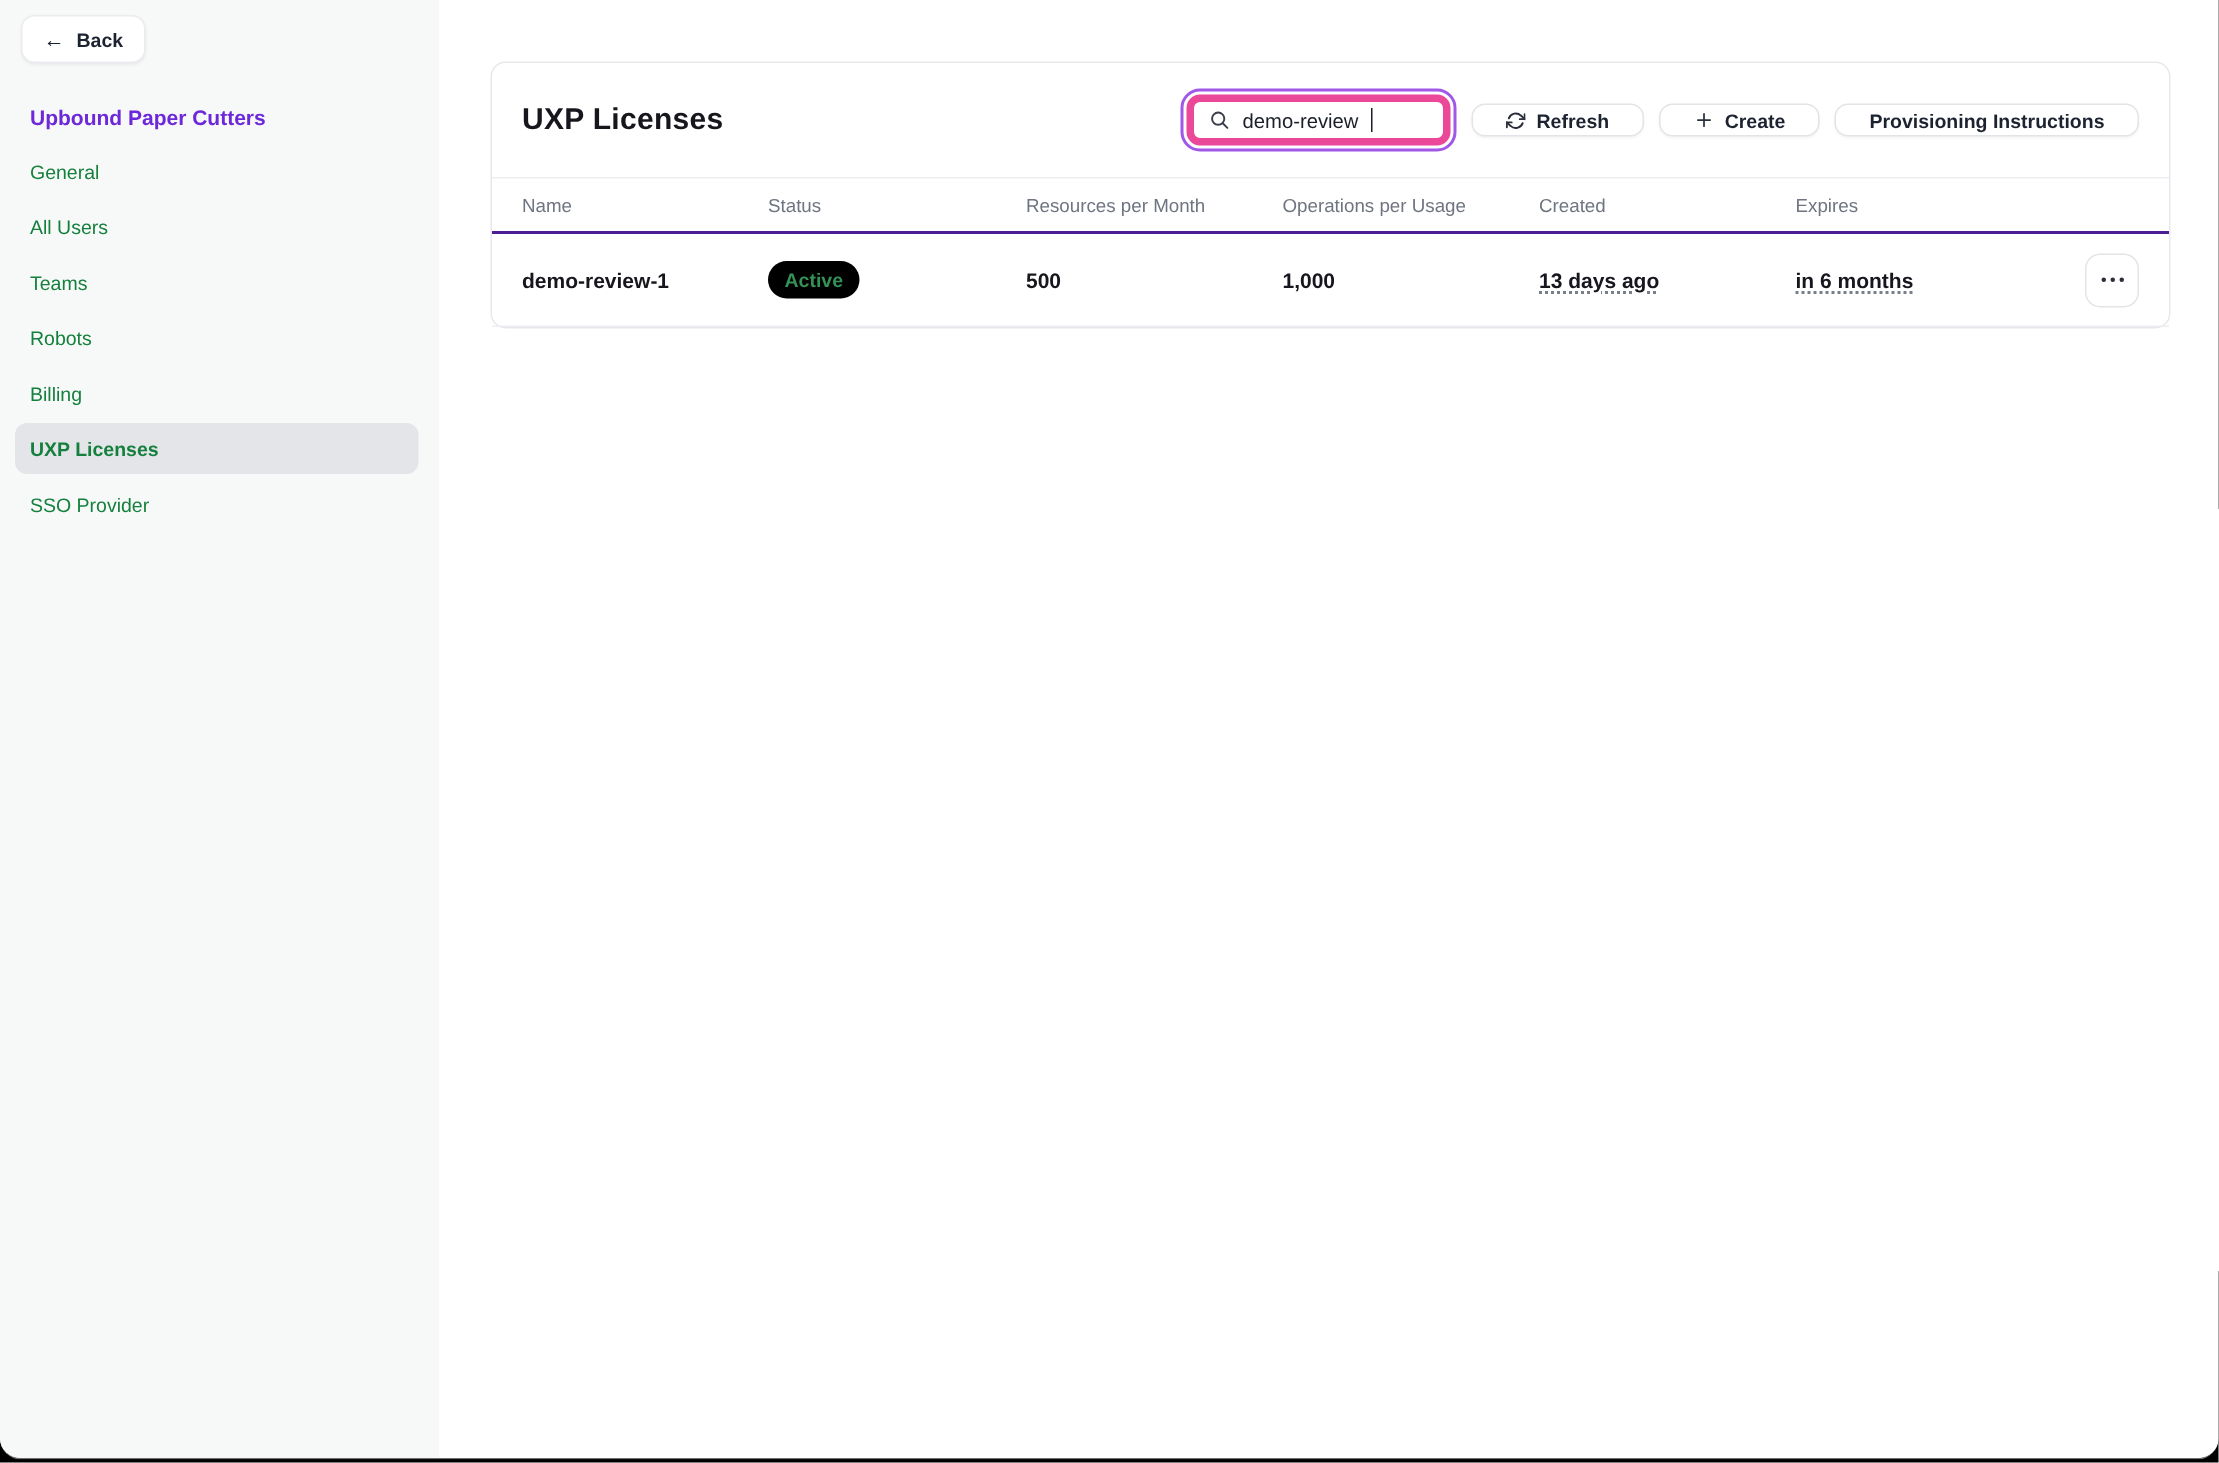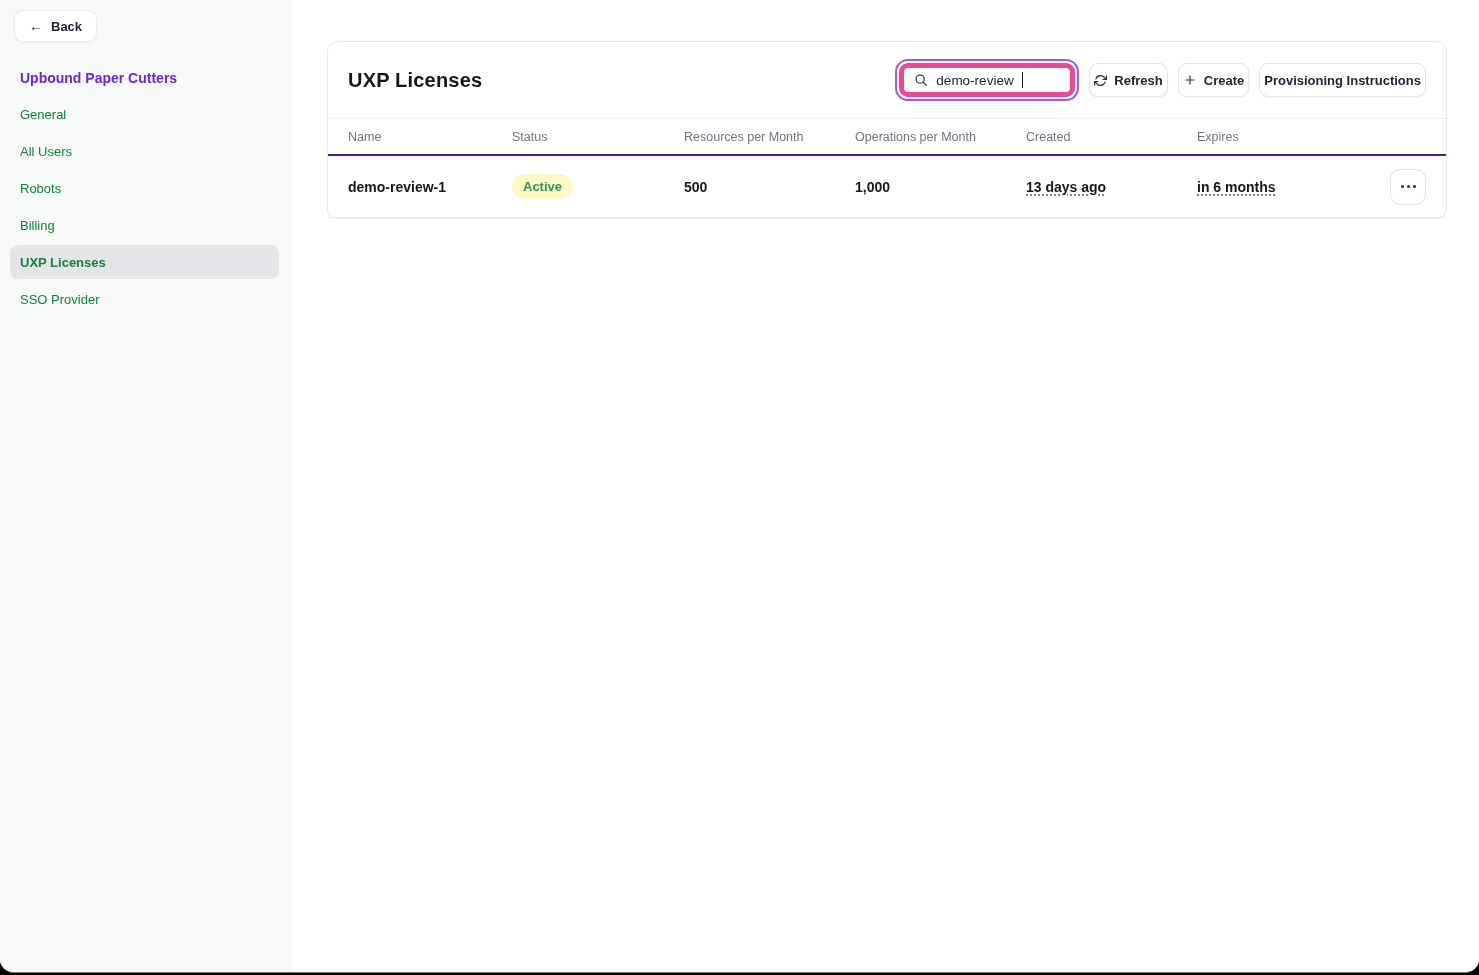--- a/index.html
+++ b/index.html
@@ -118,22 +118,22 @@
   .caret {
     width: 1.5px;
     height: 16px;
     background: #1b1f29;
     flex: none;
   }
   .btn {
     display: inline-flex;
     align-items: center;
     gap: 7px;
-    height: 34px;
-    padding: 0 4px;
+    height: 22px;
+    padding: 0 22px;
     background: #fff;
     border: 1px solid #e3e4e8;
     border-radius: 9px;
     box-shadow: 0 1px 2px rgba(16,24,40,.05);
     font-size: 13px;
     font-weight: 700;
     color: #1c2230;
     cursor: pointer;
     white-space: nowrap;
   }
@@ -156,21 +156,21 @@
     height: 62px;
     border-bottom: 1px solid #eceef1;
     font-size: 14px;
     color: #16161d;
     font-weight: bold;
   }
   .badge {
     display: inline-block;
     justify-self: start;
     padding: 5px 11px;
-    background: #fef9c3;
+    background: #000000;
     color: #359257;
     border-radius: 999px;
     font-size: 13px;
   }
   .cell-badge { justify-self: start; }
   .tooltip-text {
     justify-self: start;
     text-decoration: underline dotted 1.5px;
     text-decoration-color: #7a8089;
     text-underline-offset: 3px;
@@ -206,20 +206,21 @@
 
   <aside class="sidebar">
     <button class="back-btn">
       <span class="back-arrow">←</span>
       <span>Back</span>
     </button>
     <div class="org-title">Upbound Paper Cutters</div>
     <nav class="nav">
       <div class="nav-item">General</div>
       <div class="nav-item">All Users</div>
+      <div class="nav-item">Teams</div>
       <div class="nav-item">Robots</div>
       <div class="nav-item">Billing</div>
       <div class="nav-item active">UXP Licenses</div>
       <div class="nav-item">SSO Provider</div>
     </nav>
   </aside>
 
   <main class="main">
     <section class="card">
 
@@ -257,21 +258,21 @@
             <span>Provisioning Instructions</span>
           </button>
 
         </div>
       </div>
 
       <div class="t-row t-head">
         <span>Name</span>
         <span>Status</span>
         <span>Resources per Month</span>
-        <span>Operations per Month</span>
+        <span>Operations per Usage</span>
         <span>Created</span>
         <span>Expires</span>
         <span></span>
       </div>
 
       <div class="t-row t-body">
         <span>demo-review-1</span>
         <span class="cell-badge"><span class="badge">Active</span></span>
         <span>500</span>
         <span>1,000</span>

